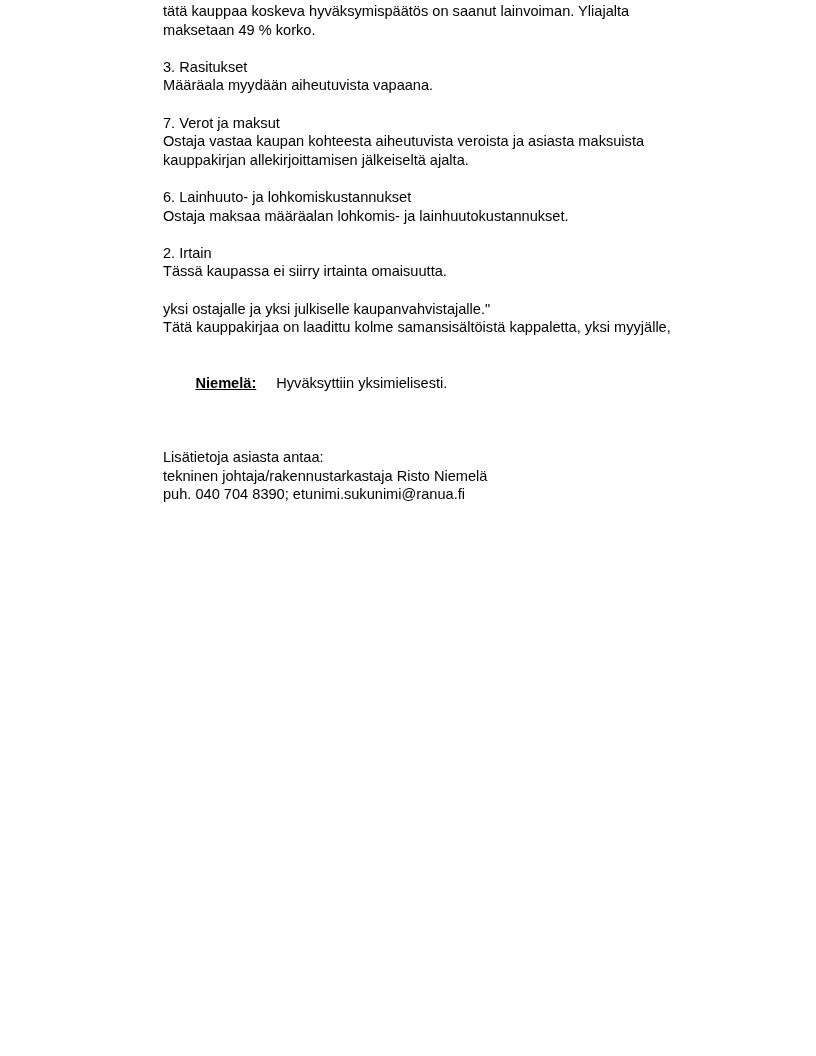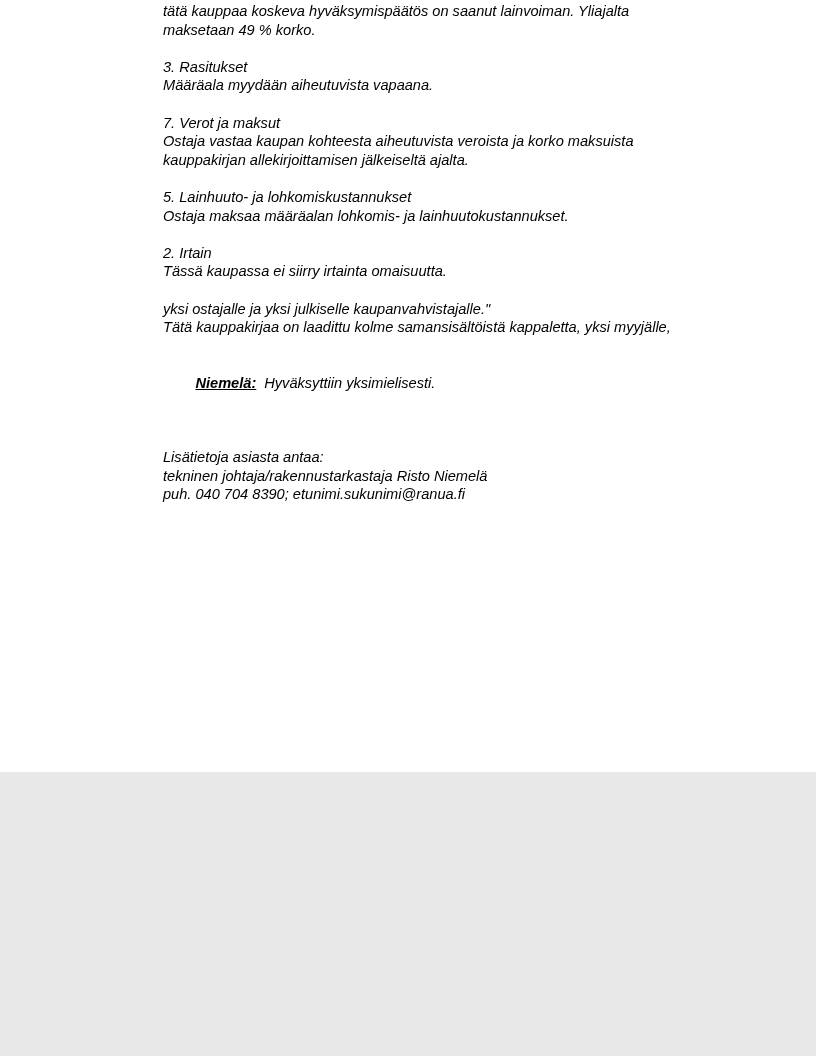--- a/index.html
+++ b/index.html
@@ -3,28 +3,27 @@
 <meta charset="utf-8">
 <style>
   html, body {
     margin: 0;
     padding: 0;
     background: #e8e8e8;
   }
   .page {
     position: relative;
     width: 816px;
-    height: 772px;
+    height: 1056px;
     background: #ffffff;
     overflow: hidden;
     font-family: "Liberation Sans", "DejaVu Sans", sans-serif;
     font-size: 14.6px;
     line-height: 18.6px;
     color: #000000;
-    font-style: italic;
   }
   .content {
     position: absolute;
     left: 163px;
     top: 2px;
     right: 40px;
   }
   .para {
     margin: 0 0 18.6px 0;
   }
@@ -32,21 +31,21 @@
     white-space: pre;
   }
   .decision-para {
     margin: 0 0 37.2px 0;
   }
   .decision-label {
     font-weight: bold;
     text-decoration: underline;
   }
   .decision-text {
-    margin-left: 8px;
+    margin-left: 20px;
     text-align: right;
   }
 </style>
 </head>
 <body>
 
 <div class="page">
   <div class="content">
 
     <div class="para">
@@ -54,26 +53,26 @@
       <div class="line">maksetaan 49 % korko.</div>
     </div>
 
     <div class="para">
       <div class="line">3. Rasitukset</div>
       <div class="line">Määräala myydään aiheutuvista vapaana.</div>
     </div>
 
     <div class="para">
       <div class="line">7. Verot ja maksut</div>
-      <div class="line">Ostaja vastaa kaupan kohteesta aiheutuvista veroista ja korko maksuista</div>
+      <div class="line">Ostaja vastaa kaupan kohteesta aiheutuvista veroista ja asiasta maksuista</div>
       <div class="line">kauppakirjan allekirjoittamisen jälkeiseltä ajalta.</div>
     </div>
 
     <div class="para">
-      <div class="line">5. Lainhuuto- ja lohkomiskustannukset</div>
+      <div class="line">6. Lainhuuto- ja lohkomiskustannukset</div>
       <div class="line">Ostaja maksaa määräalan lohkomis- ja lainhuutokustannukset.</div>
     </div>
 
     <div class="para">
       <div class="line">2. Irtain</div>
       <div class="line">Tässä kaupassa ei siirry irtainta omaisuutta.</div>
     </div>
 
     <div class="para">
       <div class="line">yksi ostajalle ja yksi julkiselle kaupanvahvistajalle."</div>

